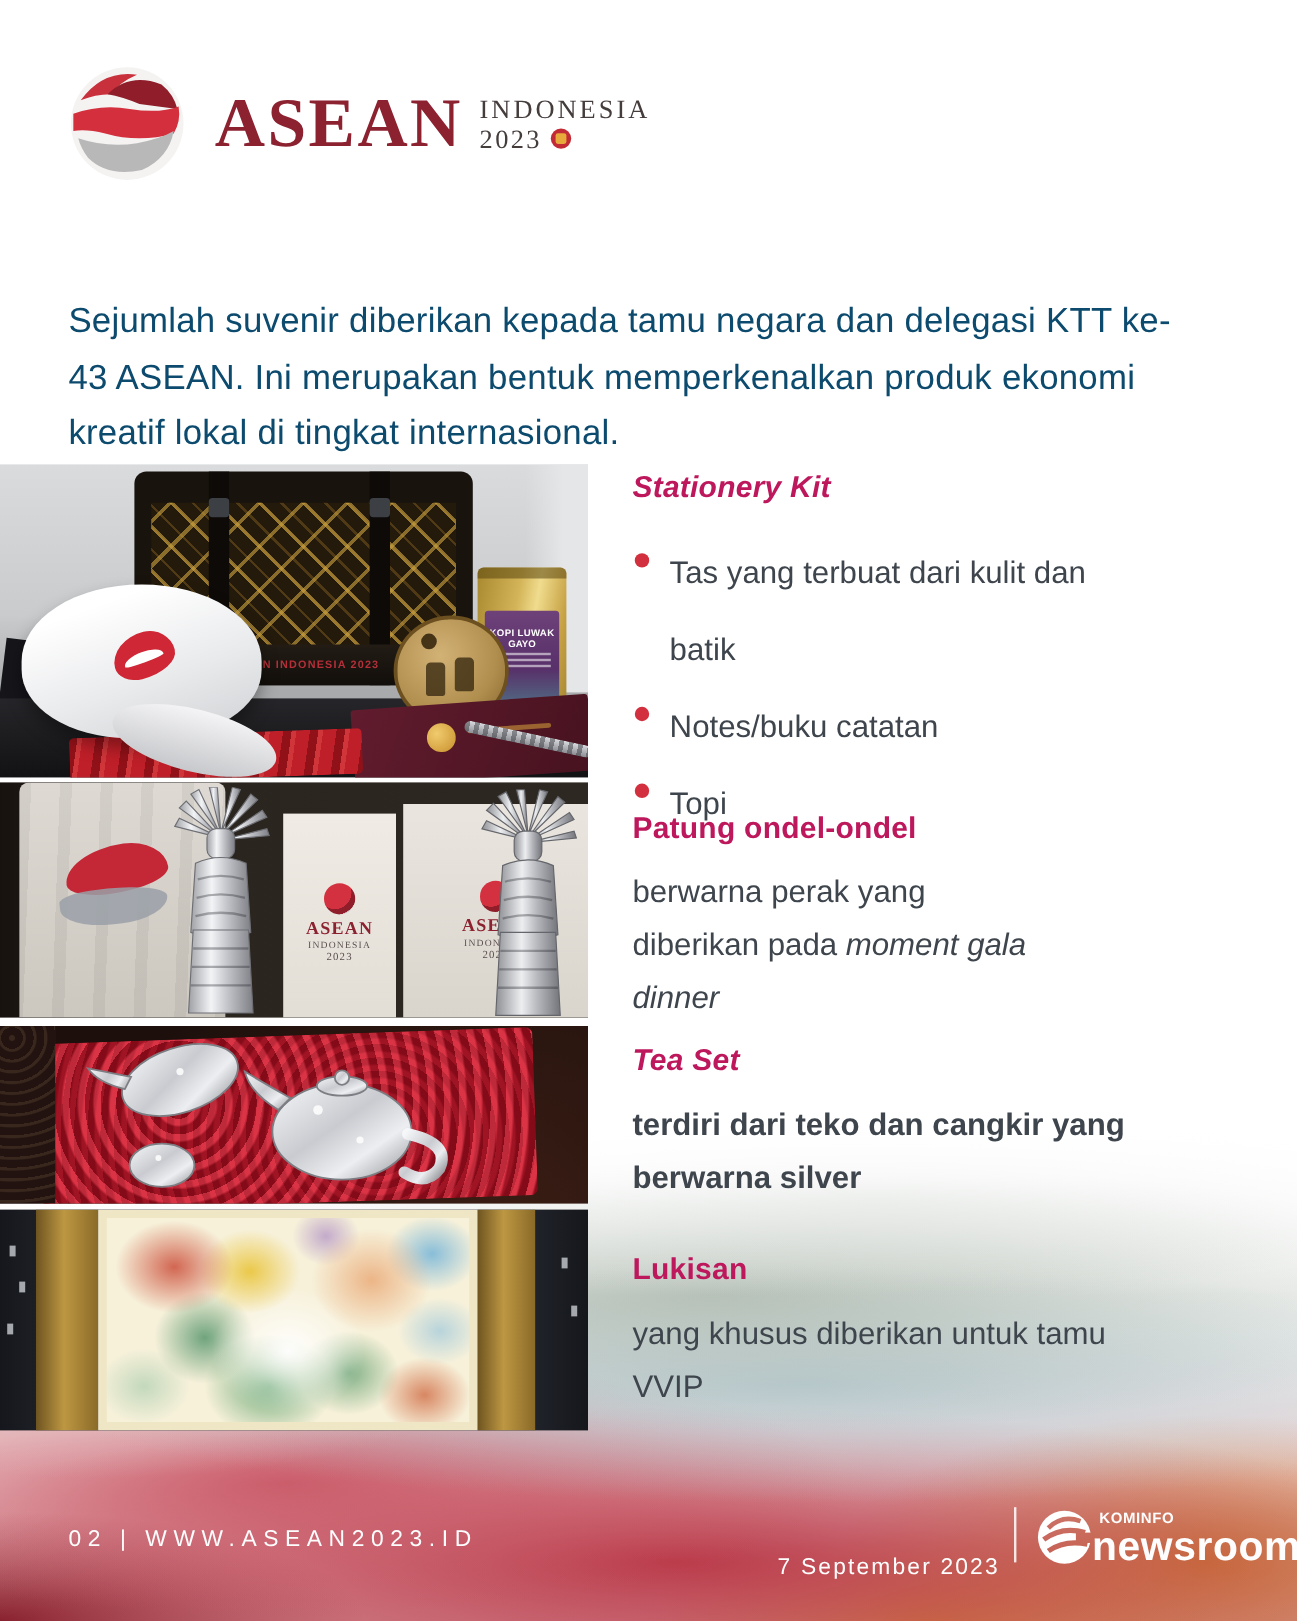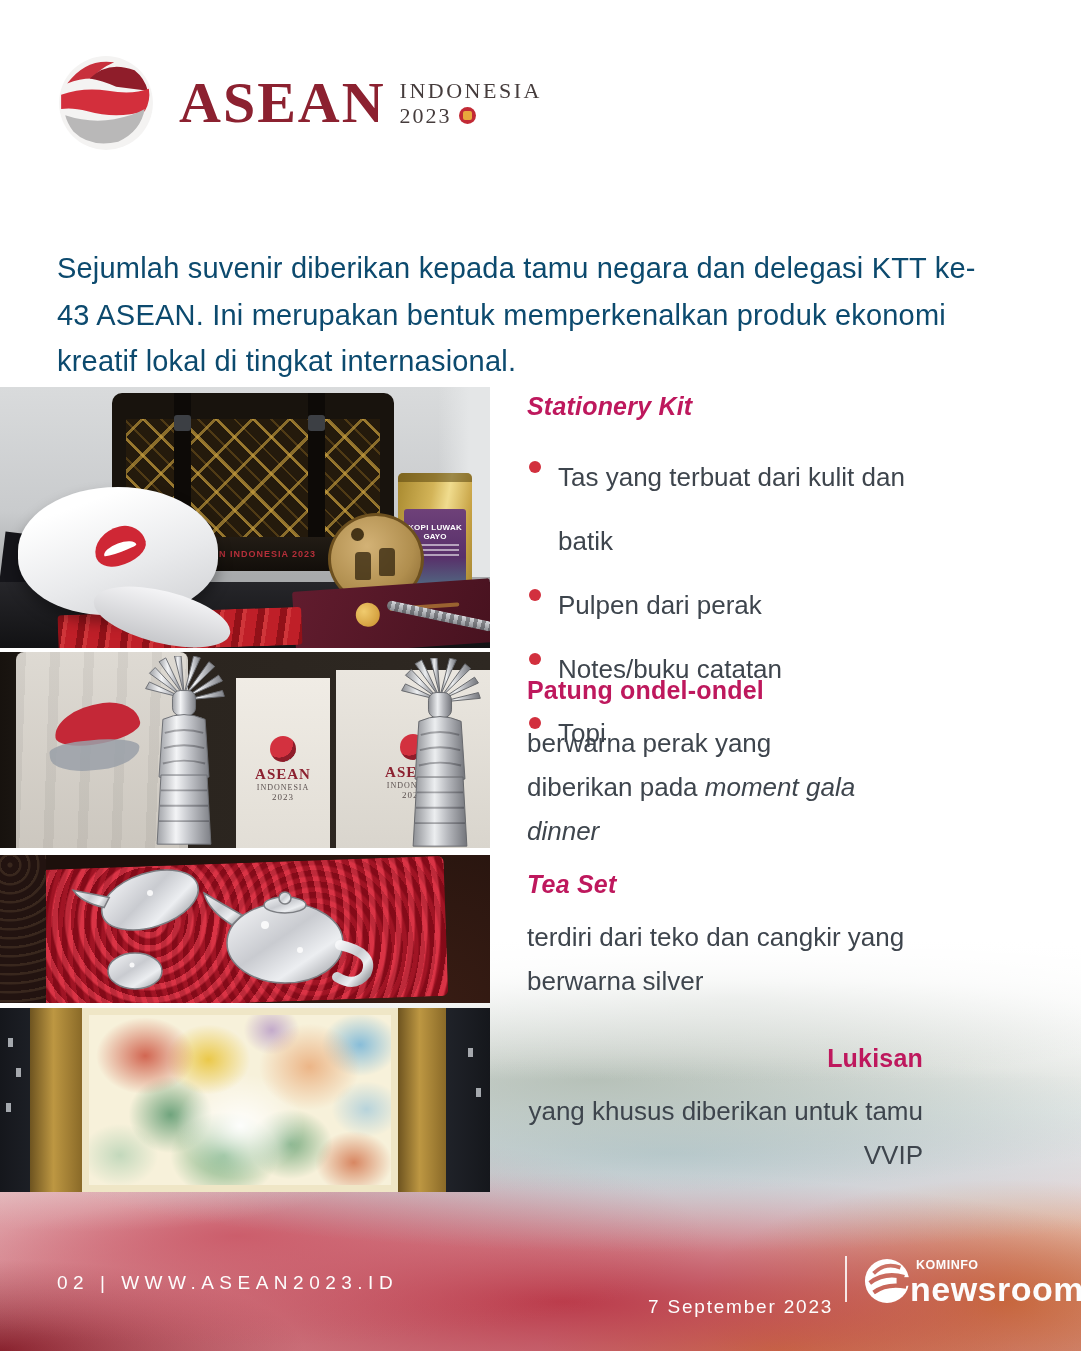--- a/index.html
+++ b/index.html
@@ -132,25 +132,25 @@
         radial-gradient(60px 50px at 66% 74%,rgba(78,148,98,.7),rgba(78,148,98,0) 70%),
         radial-gradient(55px 45px at 86% 84%,rgba(208,108,68,.8),rgba(208,108,68,0) 70%),
         radial-gradient(55px 45px at 12% 80%,rgba(160,200,168,.6),rgba(160,200,168,0) 70%),
         radial-gradient(50px 40px at 90% 55%,rgba(120,182,220,.5),rgba(120,182,220,0) 70%);}
   
   .sec{position:absolute;left:527px;z-index:2;color:#3e454d;}
   .sec h3{margin:0 0 16px 0;font-size:25px;font-weight:bold;color:#be185d;letter-spacing:.2px;}
   .sec h3.it{font-style:italic;}
   .sec p{margin:0;font-size:26px;line-height:44px;}
   .sec .it2{font-style:italic;}
-  .s1{top:392px;} .s2{top:676px;} .s3{top:870px;} .s4{top:1044px;text-align:right;}
+  .s1{top:392px;} .s2{top:676px;} .s3{top:870px;} .s4{top:1044px;}
   .s1 ul{list-style:none;margin:24px 0 0 0;padding:0;}
   .s1 li{position:relative;padding-left:31px;max-width:372px;font-size:26px;line-height:64px;margin:0;}
   .s1 li::before{content:"";position:absolute;left:2px;top:16px;width:12px;height:12px;border-radius:50%;background:#d2303e;}
-  .s2 p{width:352px;} .s3 p{width:462px;} .s4 p{width:396px;}
+  .s2 p{width:352px;} .s3 p{width:462px;font-weight:bold;} .s4 p{width:396px;}
   
   .footer{position:absolute;left:0;top:1248px;width:1081px;height:70px;z-index:3;color:#fdfdfd;}
   .f-url{position:absolute;left:57px;top:24px;font-size:19px;letter-spacing:5.5px;}
   .f-date{position:absolute;left:648px;top:24px;font-size:19px;letter-spacing:1.8px;margin-top:24px;}
   .f-div{position:absolute;left:845px;top:8px;width:2px;height:46px;background:rgba(255,255,255,.85);}
   .f-brand{position:absolute;left:864px;top:4px;width:200px;height:60px;}
   .f-brand svg{position:absolute;left:0;top:6px;}
   .f-brand .bt{position:absolute;left:52px;top:6px;font-size:12.5px;font-weight:bold;letter-spacing:.5px;}
   .f-brand .bb{position:absolute;left:46px;top:18px;font-size:34px;font-weight:bold;letter-spacing:.5px;}
 </style>
@@ -353,21 +353,20 @@
     <div class="lite" style="left:476px;top:80px;"></div>
     <div class="frame-bar fb-l"></div>
     <div class="canvas"></div>
     <div class="frame-bar fb-r"></div>
   </div>
 
   <div class="sec s1">
     <h3 class="it">Stationery Kit</h3>
     <ul>
       <li>Tas yang terbuat dari kulit dan batik</li>
-      <li>Pulpen dari perak</li>
       <li>Notes/buku catatan</li>
       <li>Topi</li>
     </ul>
   </div>
 
   <div class="sec s2">
     <h3>Patung ondel-ondel</h3>
     <p><span>berwarna perak yang diberikan pada </span><span class="it2">moment gala dinner</span></p>
   </div>
 

